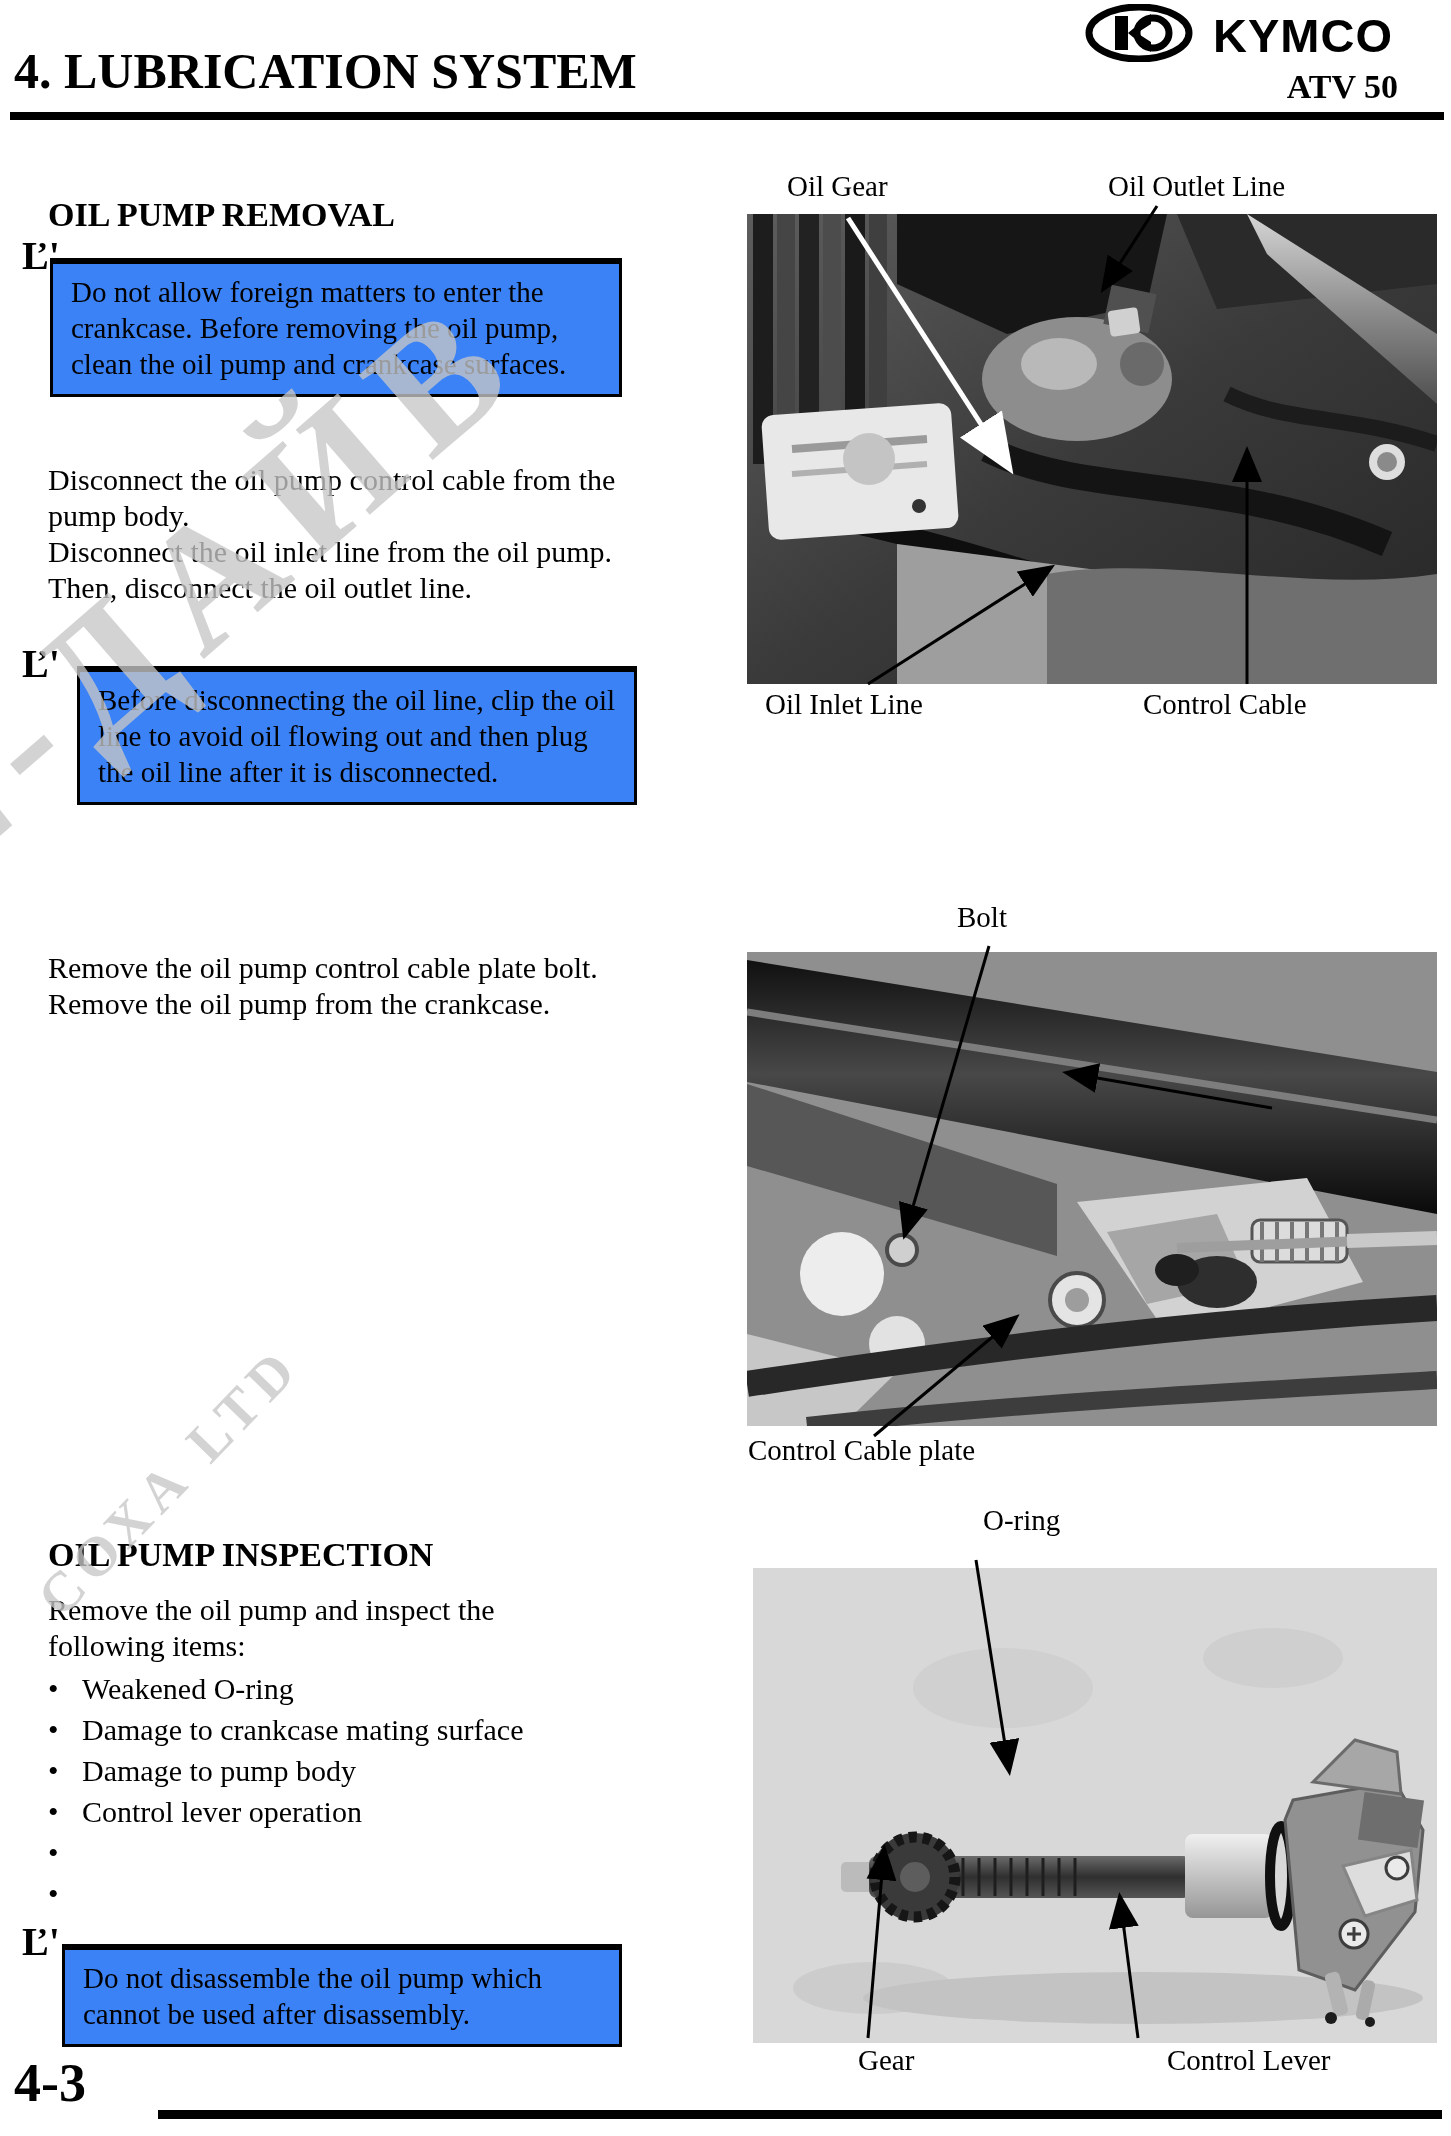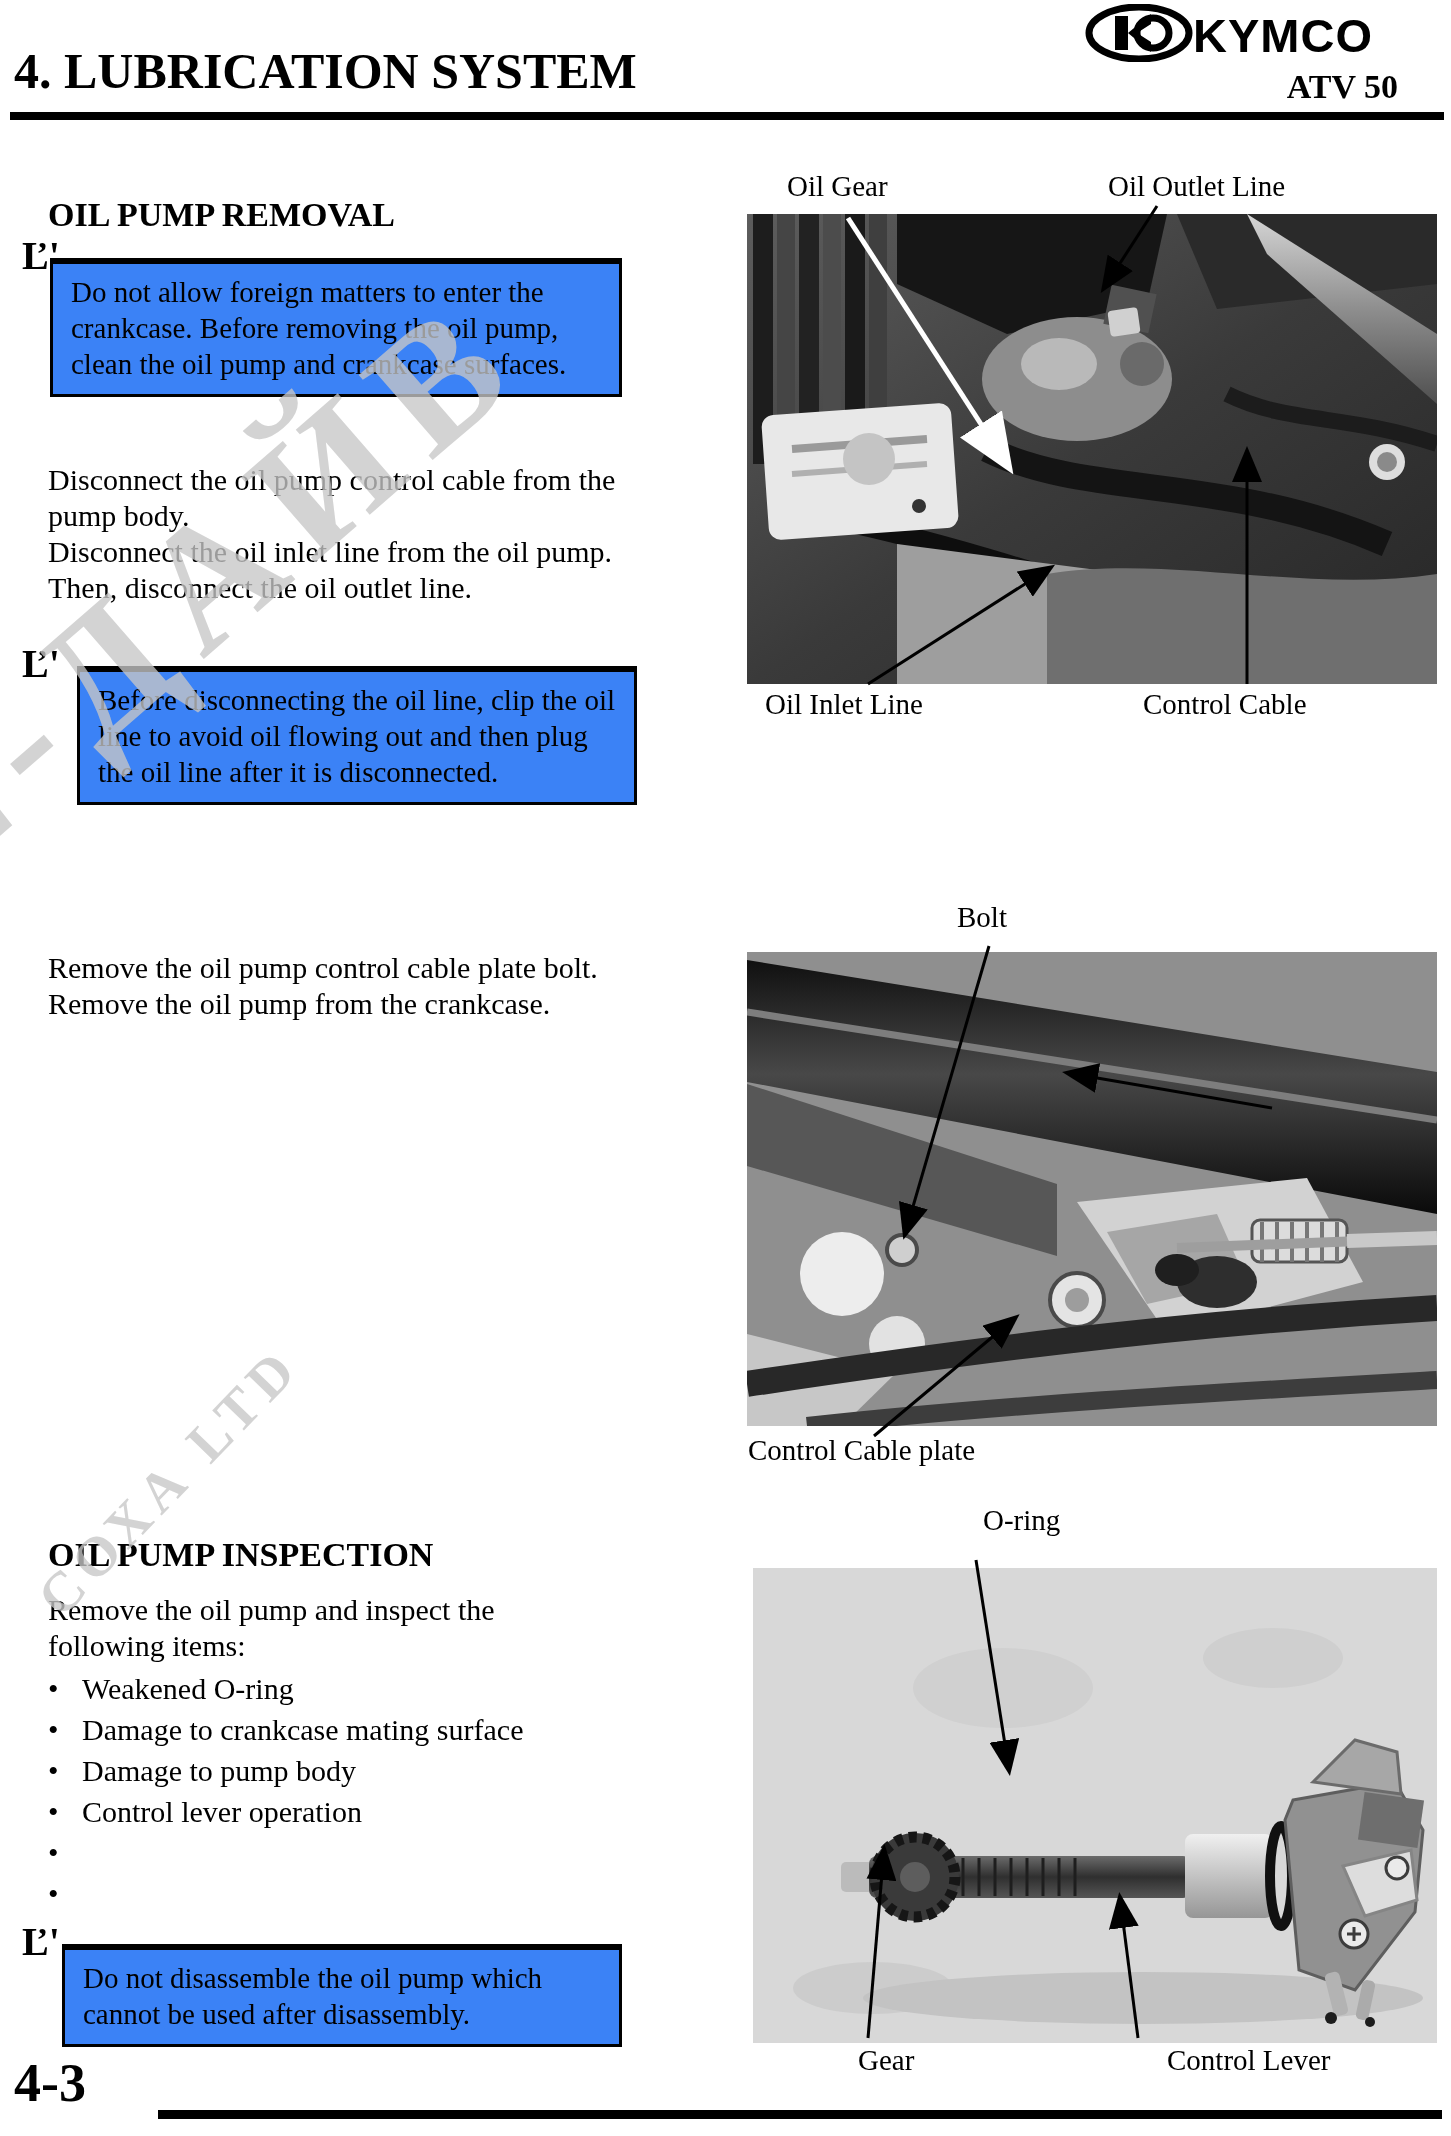--- a/index.html
+++ b/index.html
@@ -2,21 +2,21 @@
 <html><head>
 <meta charset="utf-8">
 <style>
   html,body{margin:0;padding:0;background:#ffffff;}
   #page{position:relative;width:1451px;height:2136px;background:#ffffff;overflow:hidden;
         font-family:"Liberation Serif", serif;color:#000;}
   .abs{position:absolute;}
   
   .page-title{left:14px;top:42px;font-size:50px;font-weight:bold;letter-spacing:0px;white-space:nowrap;}
   .brand-row{left:1085px;top:4px;width:360px;height:62px;display:flex;align-items:center;}
-  .wordmark{font-family:"Liberation Sans", sans-serif;font-weight:bold;font-size:47px;letter-spacing:1px;margin-left:0;}
+  .wordmark{font-family:"Liberation Sans", sans-serif;font-weight:bold;font-size:47px;letter-spacing:1px;margin-left:20px;}
   .model{right:53px;top:68px;font-size:34px;font-weight:bold;}
   .hrule{left:10px;top:112px;width:1434px;height:8px;background:#000;}
   
   .h2{font-size:34px;font-weight:bold;white-space:nowrap;}
   .body-text{font-size:30px;line-height:36px;white-space:pre-line;}
   .note-icon{font-size:40px;font-weight:bold;line-height:40px;}
   .note-box{border:3px solid #000;border-top:6px solid #000;padding:10px 8px 12px 18px;
             font-size:29px;line-height:36px;background:#3b82f6;}
   .bullet-item{display:flex;font-size:30px;line-height:41px;}
   .bullet-item .dot{width:34px;flex:0 0 34px;}

